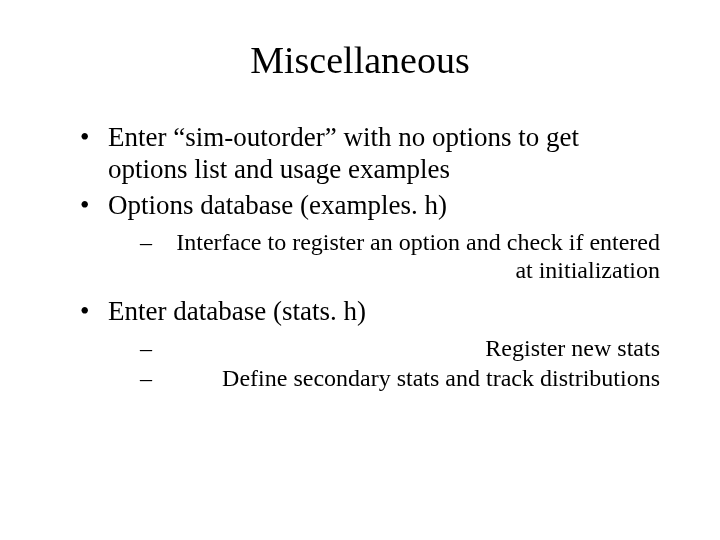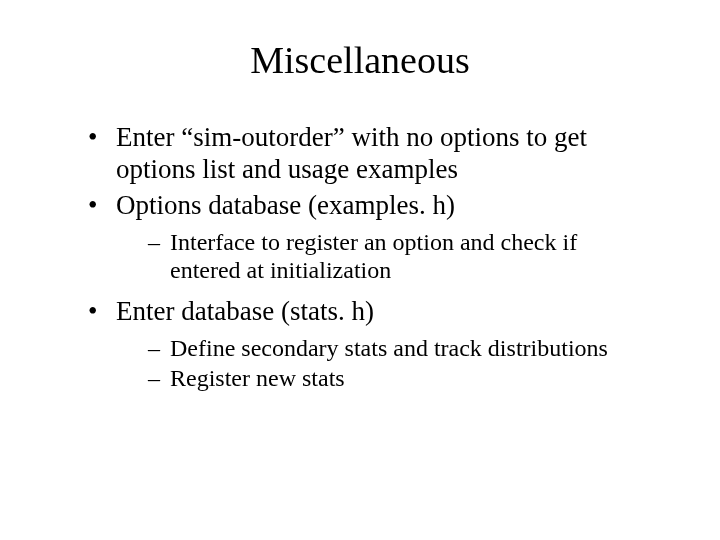--- a/index.html
+++ b/index.html
@@ -18,21 +18,21 @@
     padding: 28px 60px 0 60px;
   }
   .title {
     text-align: center;
     font-size: 38px;
     font-weight: 400;
     margin: 10px 0 40px 0;
   }
   ul.top {
     list-style: none;
-    margin: 8px;
+    margin: 0;
     padding: 0 0 0 20px;
     font-size: 27px;
     line-height: 1.18;
     font-family: Liberation Serif, serif;
   }
   ul.top > li {
     position: relative;
     padding-left: 28px;
     margin-bottom: 4px;
   }
@@ -47,20 +47,21 @@
     list-style: none;
     margin: 6px 0 12px 0;
     padding: 0 0 0 32px;
     font-size: 24px;
     line-height: 1.18;
   }
   ul.sub > li {
     position: relative;
     padding-left: 22px;
     margin-bottom: 2px;
+    text-align: right;
   }
   ul.sub > li::before {
     content: "–";
     position: absolute;
     left: 0;
     top: 0;
   }
 </style>
 </head>
 <body>
@@ -77,21 +78,21 @@
       <ul class="sub">
         <li>
           <span>Interface to register an option and check if entered at initialization</span>
         </li>
       </ul>
     </li>
     <li>
       <span>Enter database (stats. h)</span>
       <ul class="sub">
         <li>
-          <span>Define secondary stats and track distributions</span>
+          <span>Register new stats</span>
         </li>
         <li>
-          <span>Register new stats</span>
+          <span>Define secondary stats and track distributions</span>
         </li>
       </ul>
     </li>
   </ul>
 </div>
 
 </body></html>

